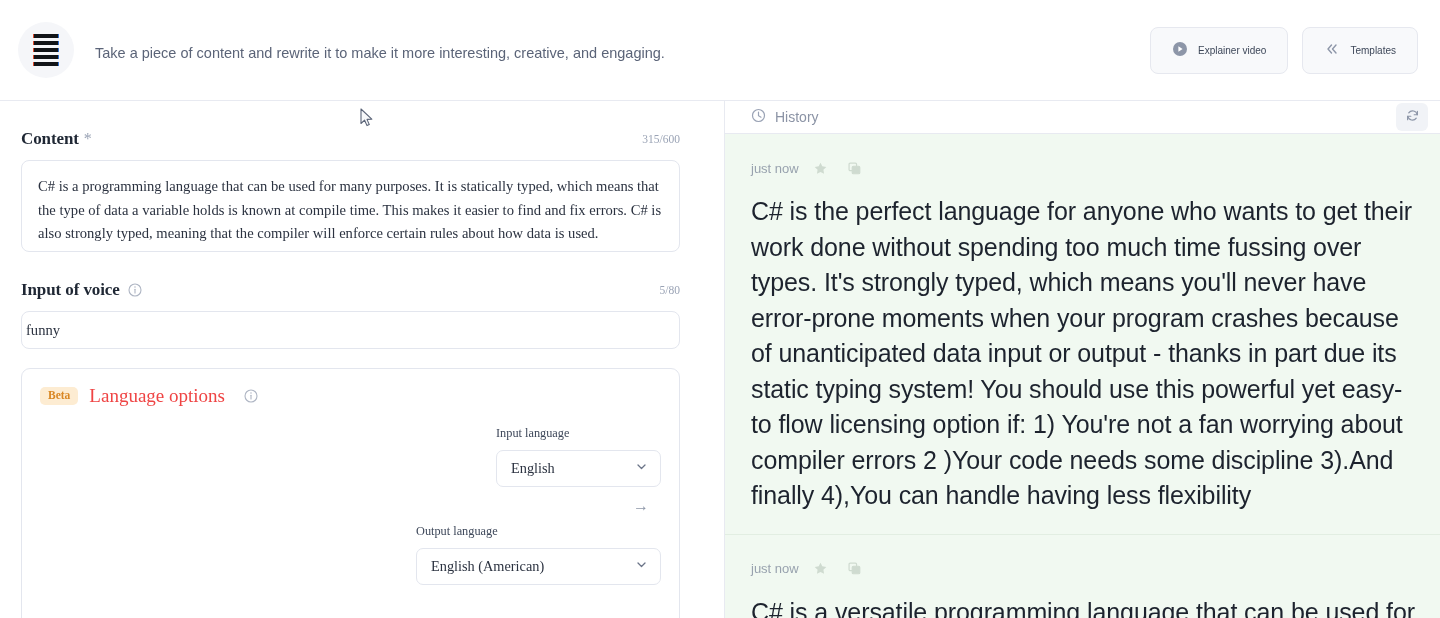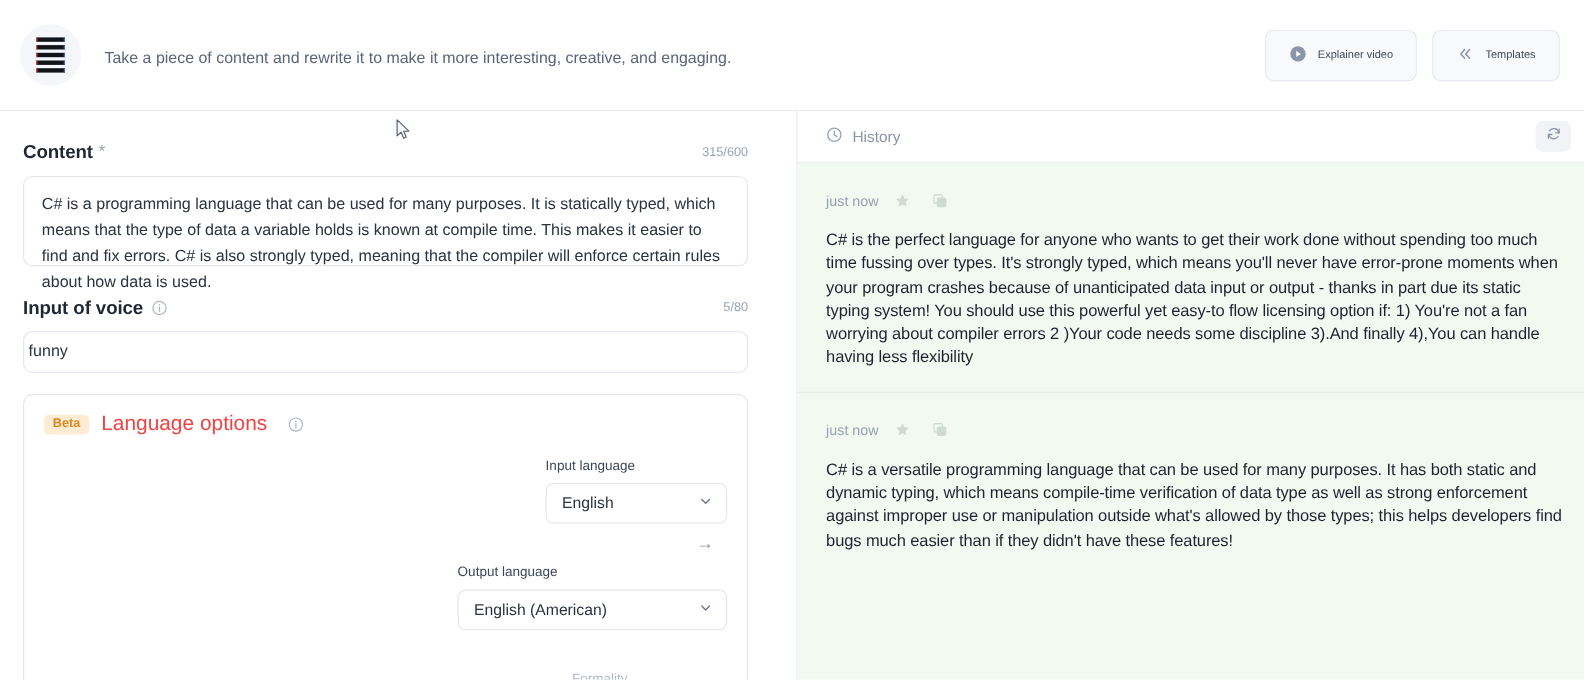--- a/index.html
+++ b/index.html
@@ -53,36 +53,37 @@
 
   
   .body { display: flex; height: 517px; }
   .left {
     width: 725px; flex: 0 0 725px;
     border-right: 1px solid #e8eaf1;
     padding: 28px 44px 0 21px;
     background: #fff;
     overflow: hidden;
     position: relative;
+    font-family: Liberation Serif, serif;
   }
 
   .field-head {
     display: flex; align-items: center;
     margin-bottom: 11px;
   }
   .field-label {
     font-size: 17px; font-weight: bold; color: #1f2734; letter-spacing: -0.1px;
   }
   .req { color: #9aa3b5; font-size: 16px; margin-left: 5px; }
   .counter { margin-left: auto; font-size: 11.5px; color: #9aa3b5; }
   .info-ic { margin-left: 8px; display: inline-flex; }
 
   .textarea-box {
     border: 1px solid #e3e6ee; border-radius: 8px;
-    padding: 14px 16px; height: 82px;
+    padding: 14px 16px; height: 92px;
     font-size: 14.6px; line-height: 1.62; color: #2b3240;
     background: #fff; cursor: text;
   }
   .input-box {
     border: 1px solid #e3e6ee; border-radius: 8px;
     height: 38px; padding: 0 4px;
     display: flex; align-items: center;
     font-size: 14.6px; color: #2b3240; background: #fff; cursor: text;
   }
   .spacer-28 { height: 28px; }
@@ -146,21 +147,21 @@
   }
   .outputs {
     flex: 1 1 auto; background: #f1f9f1; overflow: hidden;
   }
   .out-card { padding: 22px 20px 20px 26px; }
   .out-card + .out-card { border-top: 1px solid #e2eee2; }
   .out-meta { display: flex; align-items: center; gap: 10px; margin-bottom: 14px; }
   .ts { font-size: 13px; color: #98a2ae; }
   .ic-btn { width: 24px; height: 24px; display: flex; align-items: center; justify-content: center; cursor: pointer; }
   .out-text {
-    font-size: 15px; line-height: 1.42; color: #1d232e; letter-spacing: -0.1px;
+    font-size: 25px; line-height: 1.42; color: #1d232e; letter-spacing: -0.1px;
   }
 </style>
 </head>
 <body>
 
 <div class="header">
   <div class="app-icon">
     <span class="bars">
         <i></i>
         <i></i>

